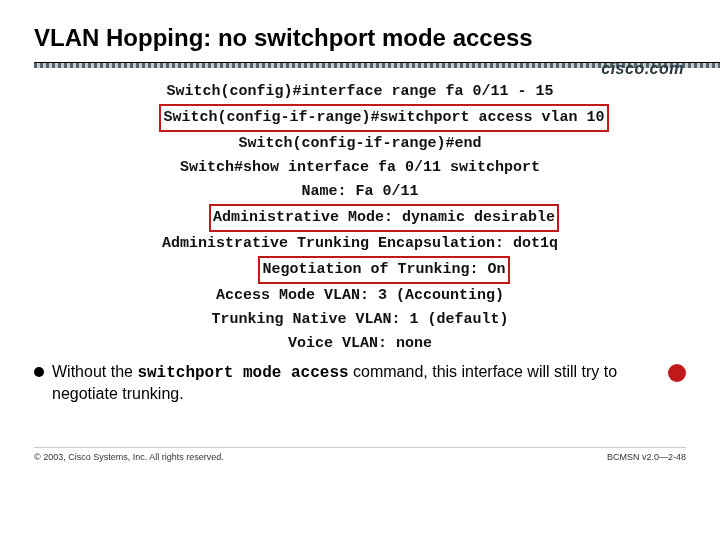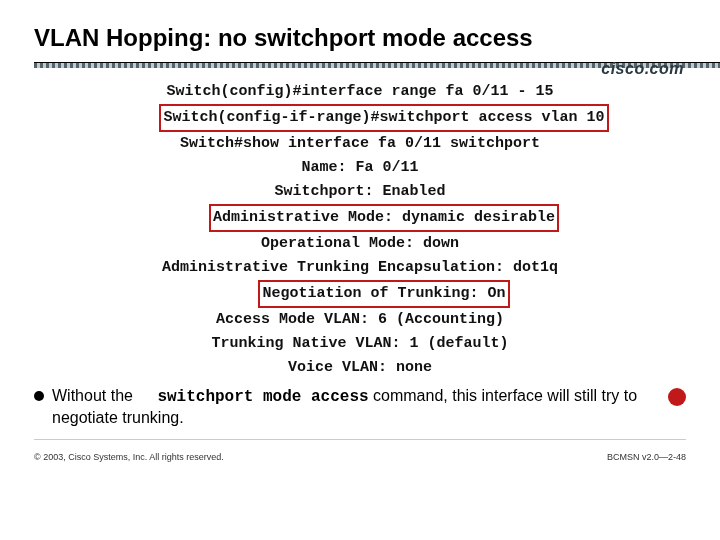--- a/index.html
+++ b/index.html
@@ -61,55 +61,54 @@
     display: flex;
     align-items: flex-start;
     gap: 8px;
     margin-top: 6px;
     font-size: 16px;
   }
   .bullet-dot {
     width: 10px; height: 10px; border-radius: 50%; background: #000; margin-top: 5px; flex: none;
   }
   .bullet-text { flex: 1; line-height: 1.3; }
-  .bullet-text b.kw { font-family: "Courier New", monospace; font-weight: bold; margin-left: 20px; }
+  .bullet-text b.kw { font-family: "Courier New", monospace; font-weight: bold; }
   .accent-dot {
     width: 18px; height: 18px; border-radius: 50%;
     background: #c11919; flex: none; margin-top: 2px;
   }
   .footer {
     position: absolute;
     left: 34px; right: 34px; bottom: 10px;
     display: flex; justify-content: space-between;
     font-size: 9px; color: #333; border-top: 1px solid #ccc;
-    padding-top: 12px;
+    padding-top: 4px;
   }
 </style>
 </head>
 <body>
 
 <div class="slide">
 
   <div class="title">VLAN Hopping: no switchport mode access</div>
 
   <div class="divider"></div>
   <div class="brand">cisco.com</div>
 
   <div class="terminal">
     <div class="line">Switch(config)#interface range fa 0/11 - 15</div>
     <div><span class="line hl">Switch(config-if-range)#switchport access vlan 10</span></div>
+    <div class="line">Switch(config-if-range)#end</div>
     <div class="line"></div>
     <div class="line">Switch#show interface fa 0/11 switchport</div>
     <div class="line">Name: Fa 0/11</div>
-    <div class="line">Switchport: Enabled</div>
     <div><span class="line hl">Administrative Mode: dynamic desirable</span></div>
-    <div class="line">Operational Mode: down</div>
     <div class="line">Administrative Trunking Encapsulation: dot1q</div>
     <div><span class="line hl">Negotiation of Trunking: On</span></div>
-    <div class="line">Access Mode VLAN: 6 (Accounting)</div>
+    <div class="line">Access Mode VLAN: 3 (Accounting)</div>
     <div class="line">Trunking Native VLAN: 1 (default)</div>
     <div class="line">Voice VLAN: none</div>
   </div>
 
   <div class="bullet-row">
     <div class="bullet-dot"></div>
     <div class="bullet-text">
       <span>Without the </span><b class="kw">switchport mode access</b><span> command, this interface will still try to negotiate trunking.</span>
     </div>
     <div class="accent-dot"></div>

